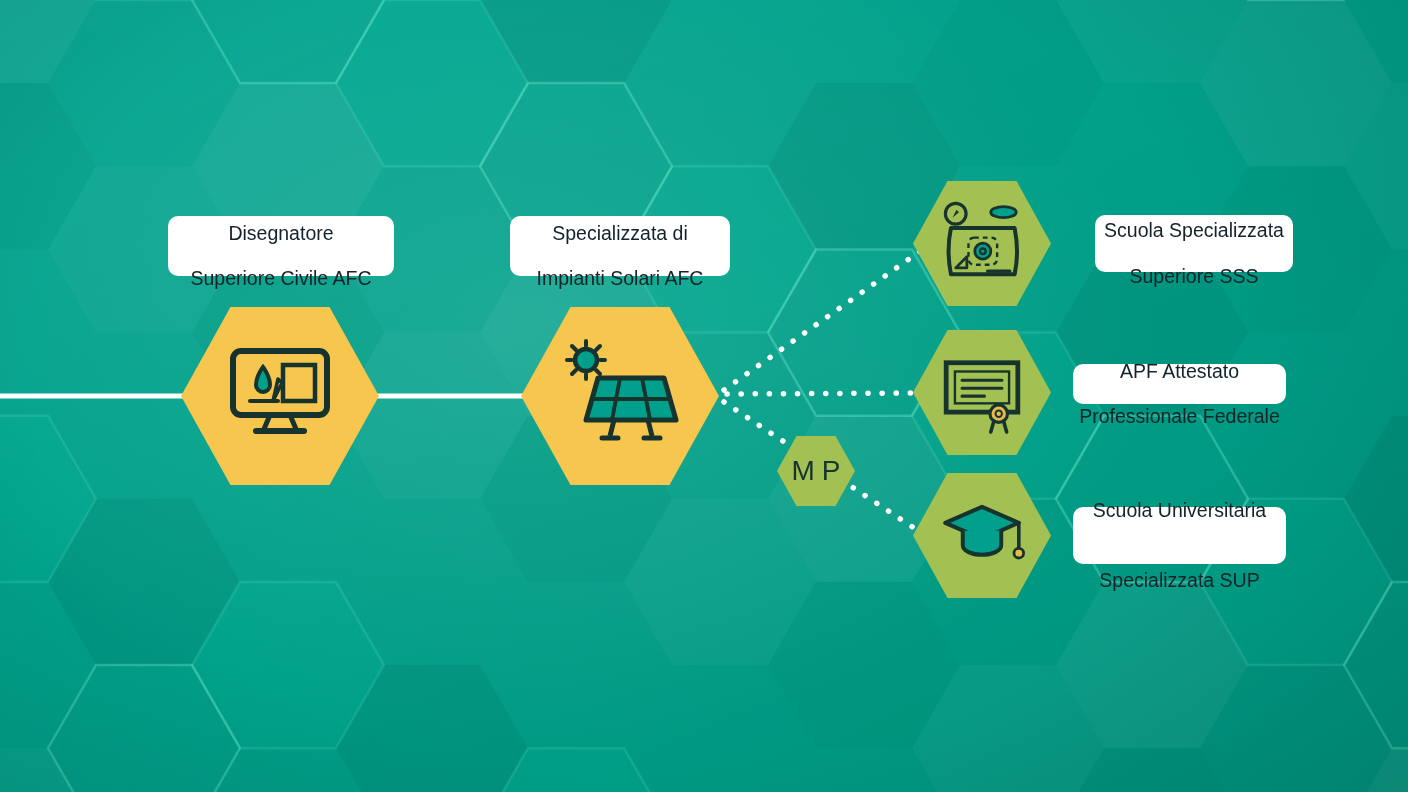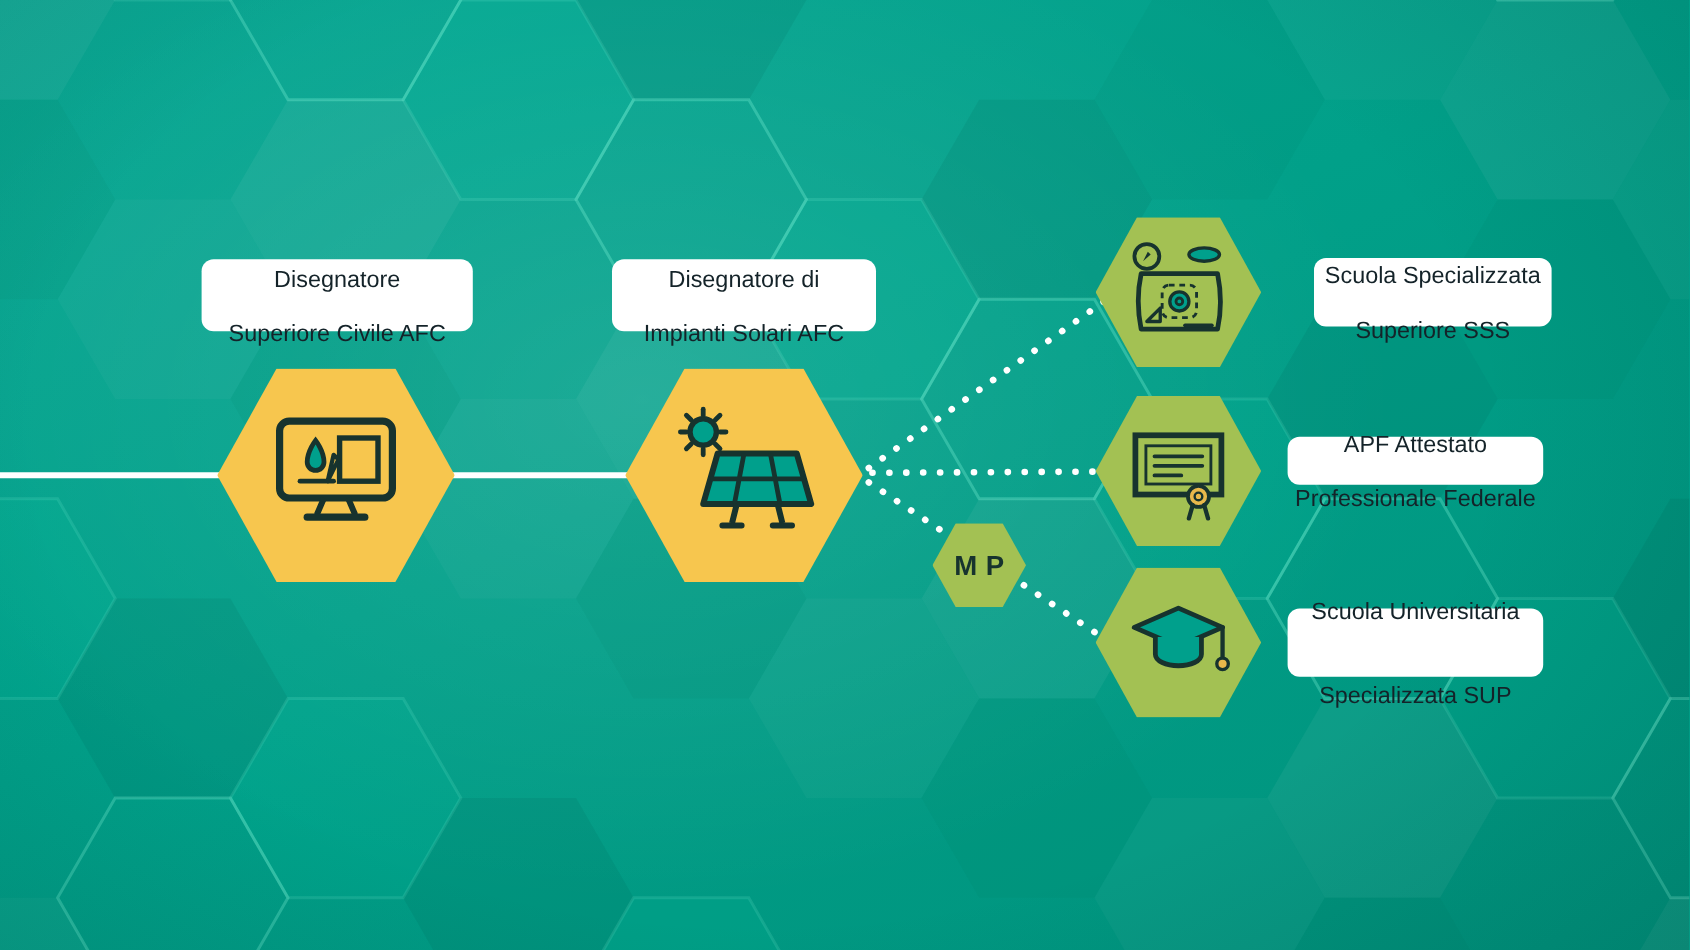--- a/index.html
+++ b/index.html
@@ -28,21 +28,21 @@
   }
   .hex {
     position: absolute;
     clip-path: polygon(25% 0%, 75% 0%, 100% 50%, 75% 100%, 25% 100%, 0% 50%);
     display: flex; align-items: center; justify-content: center;
   }
   .hex.yellow { width: 198px; height: 178px; background: #f7c64e; }
   .hex.green  { width: 138px; height: 125px; background: #a3c153; }
   .hex.mp     { width: 78px;  height: 70px;  background: #a3c153; }
   .mp-text {
-    font-size: 23px; font-weight: bold; color: #17332e;
+    font-size: 28px; font-weight: normal; color: #17332e;
     letter-spacing: 7px; padding-left: 7px;
   }
   .label-box {
     position: absolute;
     background: #ffffff;
     border-radius: 10px;
     display: flex; flex-direction: column;
     align-items: center; justify-content: center;
     color: #142329;
     font-size: 19.5px;
@@ -241,21 +241,21 @@
   <div class="hex mp" style="left:777px; top:436px;">
     <span class="mp-text">MP</span>
   </div>
 
   <div class="label-box" style="left:168px; top:216px; width:226px; height:60px;">
     <span>Disegnatore</span>
     <span>Superiore Civile AFC</span>
   </div>
 
   <div class="label-box" style="left:510px; top:216px; width:220px; height:60px;">
-    <span>Disegnatore di</span>
+    <span>Specializzata di</span>
     <span>Impianti Solari AFC</span>
   </div>
 
   <div class="label-box" style="left:1095px; top:215px; width:198px; height:57px;text-align:right;">
     <span>Scuola Specializzata</span>
     <span>Superiore SSS</span>
   </div>
 
   <div class="label-box" style="left:1073px; top:364px; width:213px; height:40px;">
     <span>APF Attestato</span>

